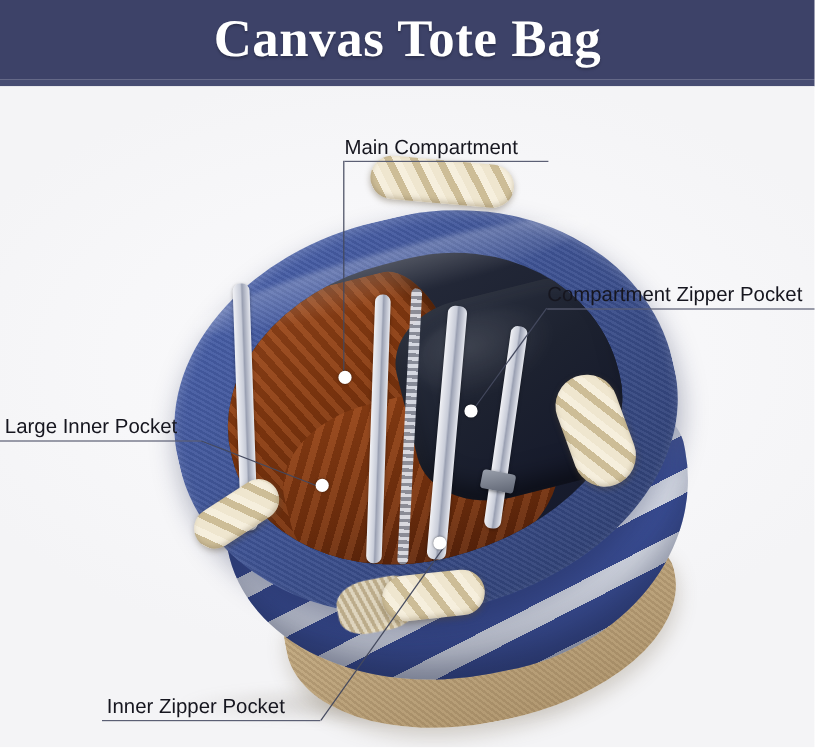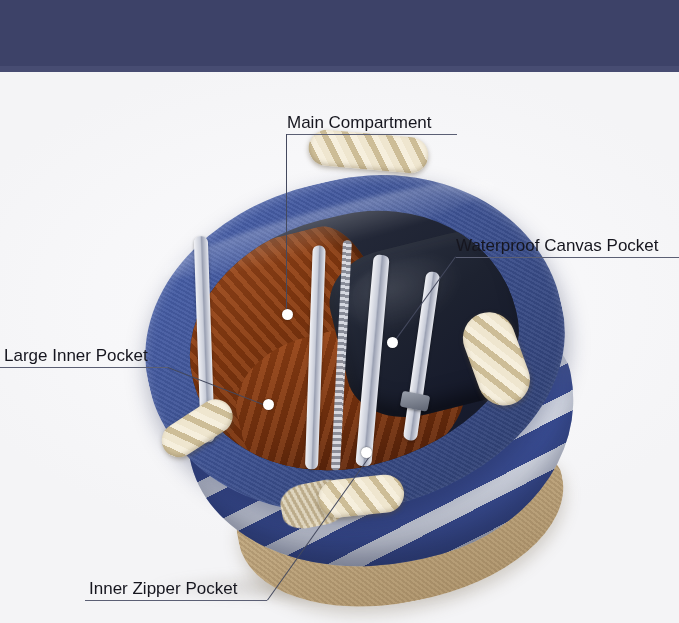--- a/index.html
+++ b/index.html
@@ -206,20 +206,21 @@
     box-shadow:0 0 2px rgba(0,0,0,.55);
   }
 </style>
 </head>
 <body>
 
 <div id="root">
 
   <div class="banner"></div>
   <div class="banner-underline"></div>
+  <div class="banner-title">Canvas Tote Bag</div>
 
   <div class="stage">
     <div class="photo">
 
       <div class="ground-shadow"></div>
 
       <div class="bag">
 
         <div class="base"></div>
         <div class="stripes"></div>
@@ -249,21 +250,21 @@
 
       </div>
     </div>
   </div>
 
   <div id="callout-layer">
       <div class="callout-label" style="left: 287px; top: 112px; text-align: center;">Main Compartment</div>
       <div class="callout-rule" style="left: 287px; top: 134px; width: 170px;"></div>
       <div class="leader" style="left: 287px; top: 134px; width: 175px; height: 1px; transform: rotate(90deg);"></div>
       <div class="dot" style="left: 282px; top: 309px;"></div>
-      <div class="callout-label" style="left: 456px; top: 235px;">Waterproof Canvas Pocket</div>
+      <div class="callout-label" style="left: 456px; top: 235px;">Compartment Zipper Pocket</div>
       <div class="callout-rule" style="left: 456px; top: 257px; width: 223px;"></div>
       <div class="leader" style="left: 456px; top: 257px; width: 102.416px; height: 1px; transform: rotate(125.863deg);"></div>
       <div class="dot" style="left: 387px; top: 337px;"></div>
       <div class="callout-label" style="left: 4px; top: 345px;">Large Inner Pocket</div>
       <div class="callout-rule" style="left: 0px; top: 367px; width: 168px;"></div>
       <div class="leader" style="left: 168px; top: 367px; width: 110.494px; height: 1px; transform: rotate(21.2237deg);"></div>
       <div class="dot" style="left: 263px; top: 399px;"></div>
       <div class="callout-label" style="left: 89px; top: 578px;">Inner Zipper Pocket</div>
       <div class="callout-rule" style="left: 85px; top: 600px; width: 182px;"></div>
       <div class="leader" style="left: 267px; top: 600px; width: 177.859px; height: 1px; transform: rotate(-54.6121deg);"></div>

